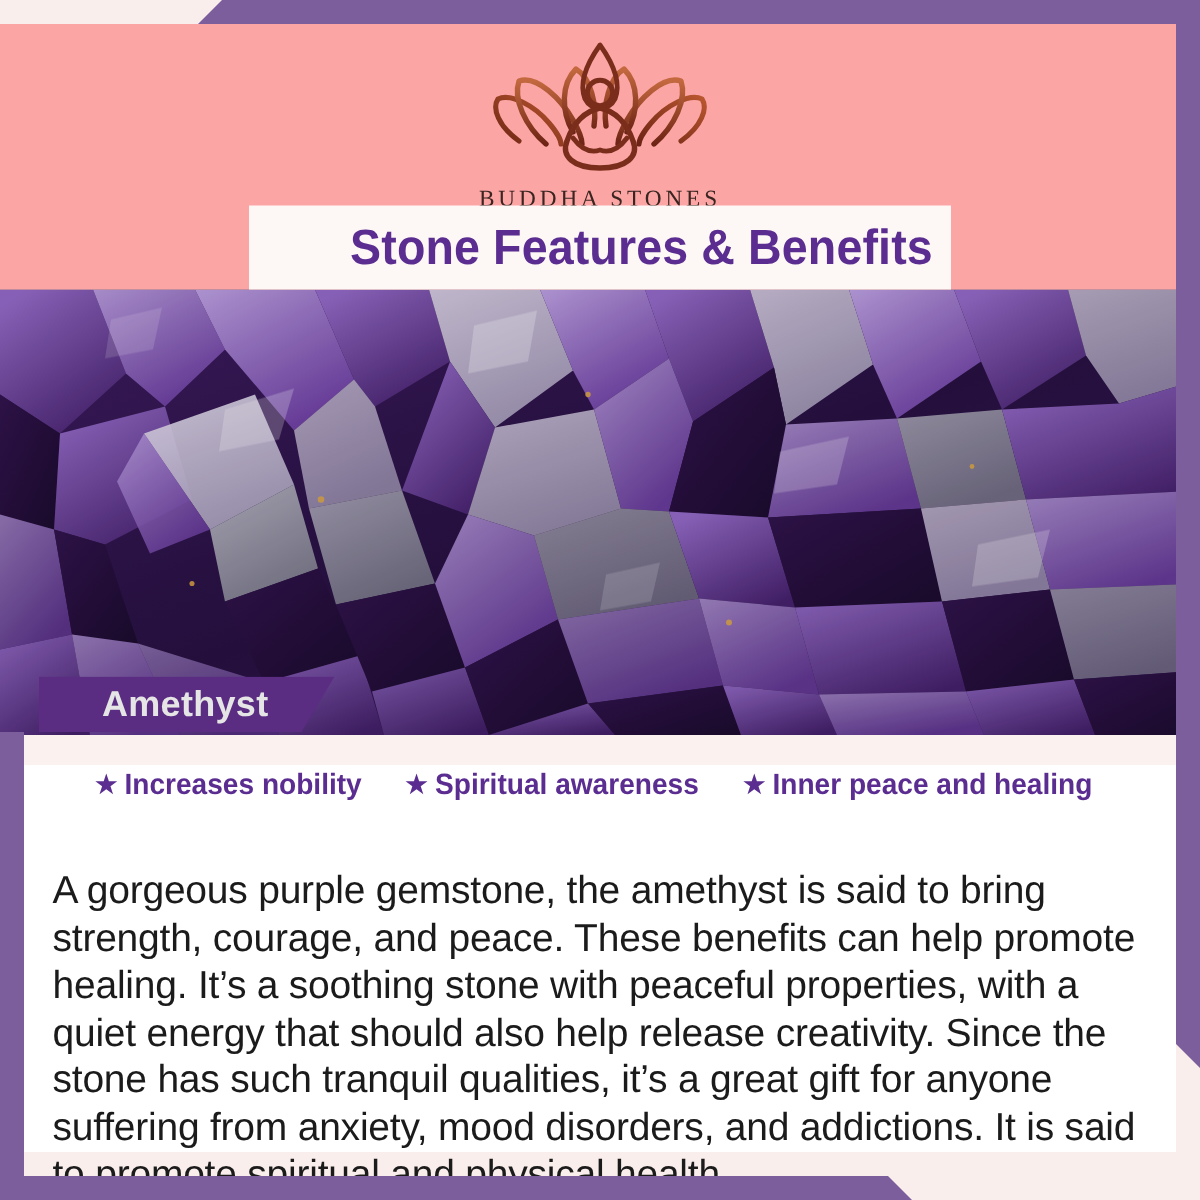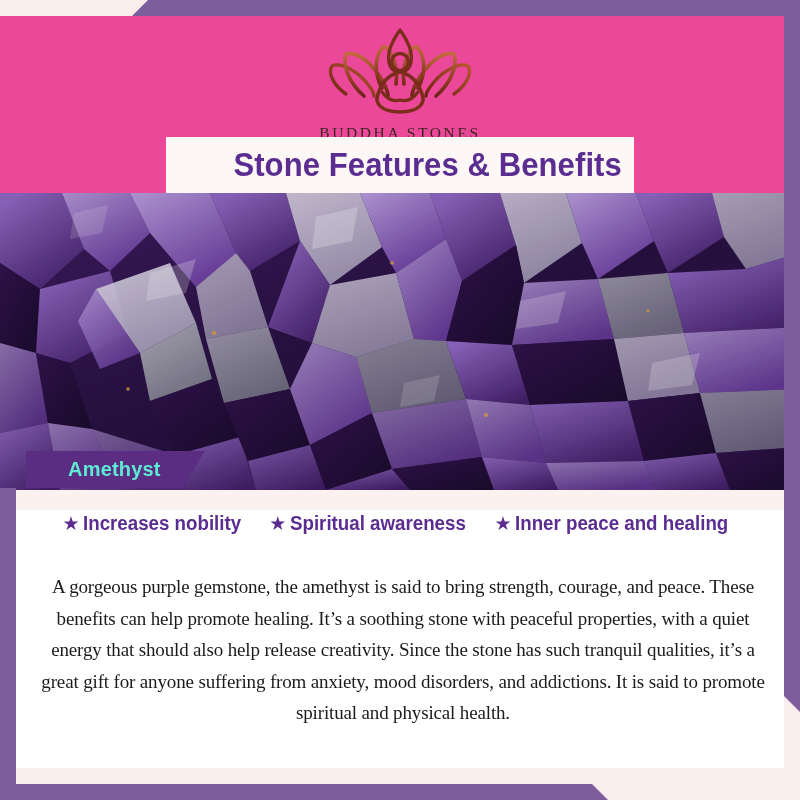--- a/index.html
+++ b/index.html
@@ -61,21 +61,21 @@
     z-index: 6;
   }
 
   
   .header {
     position: absolute;
     top: 16px;
     left: 0;
     width: 800px;
     height: 177px;
-    background: #ec4899;
+    background: #fca5a5;
     z-index: 2;
   }
   .logo-wrap {
     position: absolute;
     top: 6px;
     left: 0;
     width: 800px;
     text-align: center;
   }
   .logo-mark {
@@ -137,22 +137,22 @@
     padding: 0 44px 0 42px;
     background: #5a2d82;
     display: flex;
     align-items: center;
     clip-path: polygon(0 0, 100% 0, calc(100% - 22px) 100%, 0 100%);
     z-index: 4;
   }
   .name-text {
     font-family: "Liberation Sans Narrow", "Liberation Sans", sans-serif;
     font-weight: 700;
-    font-size: 20px;
-    color: #5eead4;
+    font-size: 24px;
+    color: #e5e5e5;
     letter-spacing: 0.2px;
     white-space: nowrap;
   }
 
   
   .content {
     position: absolute;
     top: 490px;
     left: 16px;
     width: 768px;
@@ -196,26 +196,26 @@
     white-space: nowrap;
     transform: scaleX(0.96);
     transform-origin: left center;
   }
 
   .body-copy {
     position: absolute;
     top: 62px;
     left: 19px;
     width: 736px;
-    font-family: Liberation Serif, serif;
-    font-size: 19px;
+    font-family: Liberation Sans, sans-serif;
+    font-size: 26px;
     line-height: 31.5px;
     color: #1b1b1b;
     letter-spacing: -0.15px;
-    text-align: center;
+    text-align: left;
   }
 
   .footer-strip {
     position: absolute;
     left: 0;
     bottom: 0;
     width: 800px;
     height: 32px;
     background: #faeeec;
     z-index: 2;

